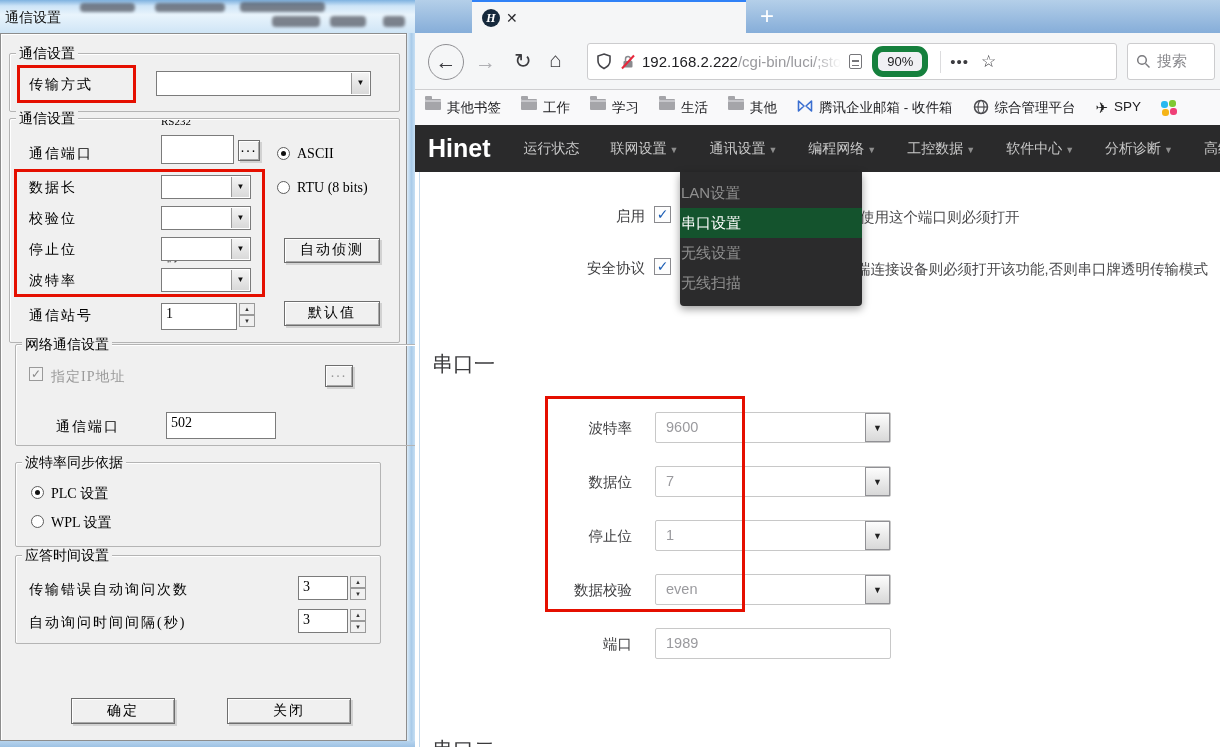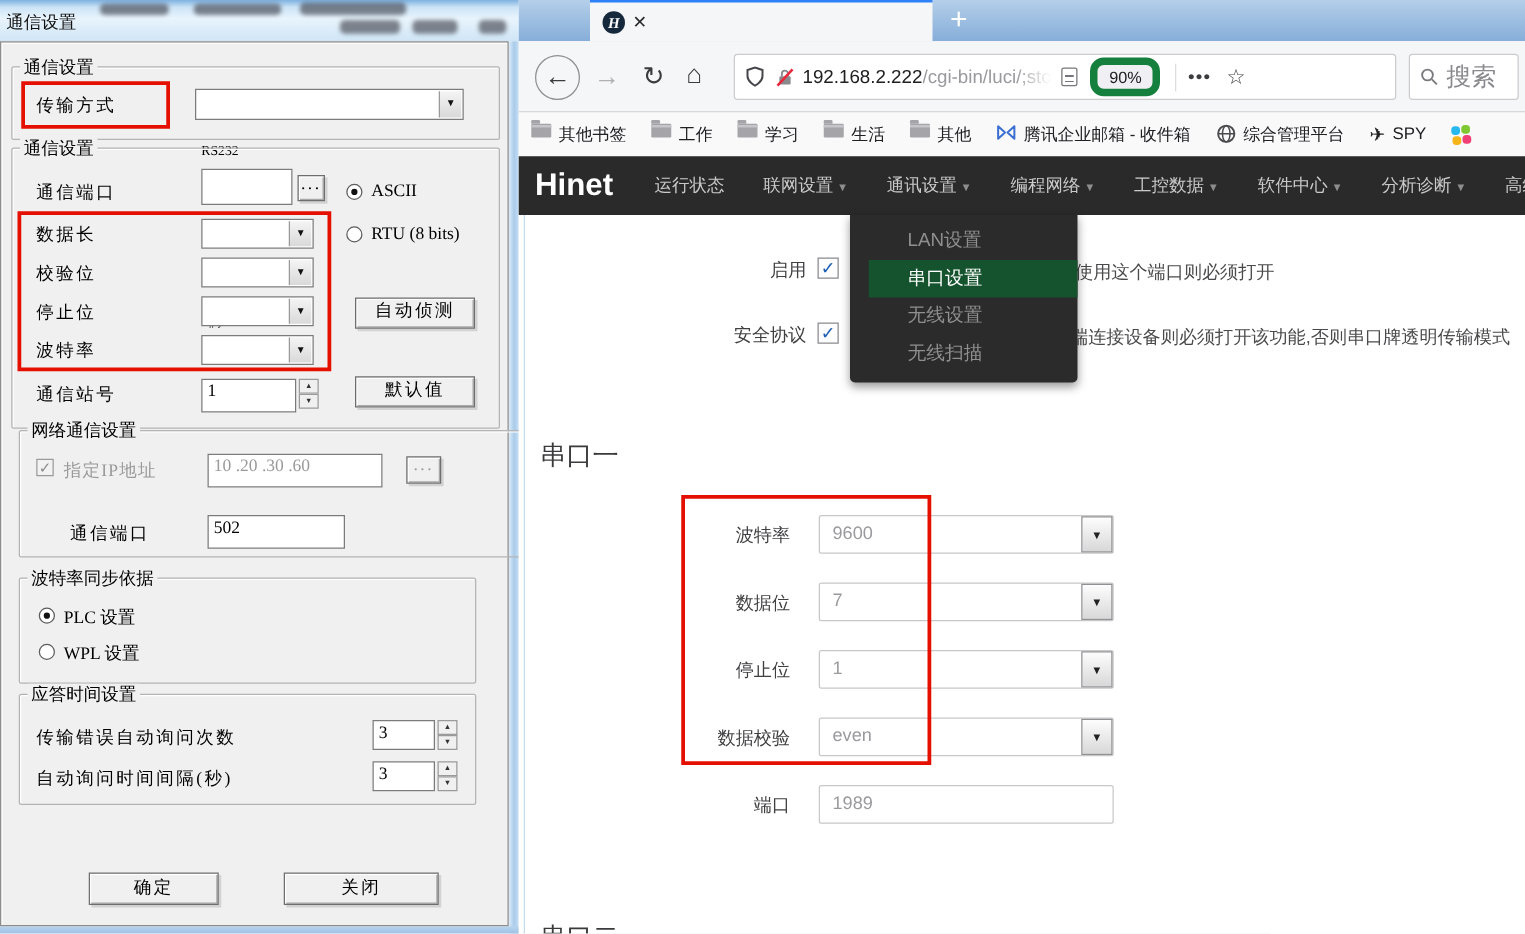--- a/index.html
+++ b/index.html
@@ -69,21 +69,21 @@
   .reader-icon{width:13px;height:15px;border:1.5px solid #76767a;border-radius:2px;margin-left:8px;flex:none;
     background:repeating-linear-gradient(180deg,transparent 0 3px,#76767a 3px 4.5px);background-size:7px 100%;
     background-position:2px 2px;background-repeat:no-repeat;}
   .zoom-pill{border:6px solid #15803d;border-radius:11px;background:#f0f0f4;color:#202023;
     font-size:13px;padding:2px 9px;margin-left:10px;flex:none;}
   .vsep{width:1px;height:22px;background:#dcdcde;margin:0 9px 0 12px;flex:none;}
   .dots{font-size:15px;color:#3c3c40;letter-spacing:1px;flex:none;}
   .star{font-size:17px;color:#3c3c40;margin-left:12px;flex:none;}
   .searchbox{position:absolute;left:712px;top:10px;width:88px;height:37px;background:#fff;
     border:1px solid #ccccce;border-radius:3px;display:flex;align-items:center;padding:0 8px;}
-  .search-ph{font-size:20px;color:#8a8a8e;margin-left:6px;}
+  .search-ph{font-size:15px;color:#8a8a8e;margin-left:6px;}
   .bmbar{position:absolute;left:0;top:90px;width:805px;height:35px;background:#f9f9fa;
     display:flex;align-items:center;padding-left:10px;gap:20px;overflow:hidden;}
   .bm{display:flex;align-items:flex-start;gap:6px;font-size:13.5px;color:#202023;flex:none;}
   .folder{width:16px;height:11px;background:#a5a5a9;border-radius:1px;position:relative;flex:none;}
   .folder::before{content:'';position:absolute;top:-3px;left:0;width:7px;height:3px;background:#a5a5a9;border-radius:1px 1px 0 0;}
   .folder::after{content:'';position:absolute;top:1px;left:0;width:16px;height:2px;background:#c6c6ca;}
   .plane{font-size:15px;color:#222;}
   .dotgrid{width:16px;height:16px;position:relative;flex:none;}
   .dotgrid i{position:absolute;width:7px;height:7px;border-radius:3px;}
   .navbar{position:absolute;left:0;top:125px;width:805px;height:47px;background:#2a2a2b;
@@ -98,21 +98,21 @@
   .pchk{position:absolute;width:17px;height:17px;border:1px solid #8a8a8e;background:#fdfdfd;
     color:#1e5fb5;font-size:14px;font-weight:bold;line-height:15px;text-align:center;}
   .pnote{position:absolute;font-size:14.5px;color:#4a4a4c;white-space:nowrap;}
   .sect{position:absolute;font-size:21px;color:#3a3a3c;}
   .frow-input{position:absolute;width:236px;height:31px;border:1px solid #c8c8c8;border-radius:2px;background:#fff;}
   .frow-input .fval{position:absolute;left:10px;top:6px;font-size:14.5px;color:#9a9a9e;}
   .fbtn{position:absolute;right:0;top:0;width:25px;height:29px;background:linear-gradient(#fdfdfd,#d8d8d8);
     border:1px solid #919195;text-align:center;font-size:9px;line-height:28px;color:#222;}
   .menu{position:absolute;left:265px;top:172px;width:182px;background:#2b2b2c;z-index:20;
     border-radius:0 0 4px 4px;box-shadow:0 3px 8px rgba(0,0,0,.4);padding:6px 0 8px;}
-  .menuitem{height:30px;line-height:30px;padding-left:31px;font-size:15px;color:#8f8f8f;margin-left:15px;}
+  .menuitem{height:30px;line-height:30px;padding-left:1px;font-size:15px;color:#8f8f8f;}
   .menuitem.active{background:#14532d;color:#fff;}
 </style>
 </head>
 <body>
 
 <div id="canvas">
 
   <section class="dialog">
     <div class="dlg-titlebar">
       <div class="blob" style="left:80px;top:3px;width:55px;height:9px;"></div>
@@ -182,21 +182,20 @@
         <span>▲</span>
           <span>▼</span>
       </div>
       <div class="dbtn3d" style="left:283px;top:267px;width:96px;height:25px;line-height:22px;">默认值</div>
 
       <div class="grp" style="left:14px;top:310px;width:438px;height:102px;">
         <span class="grp-legend">网络通信设置</span>
       </div>
       <span class="dchk" style="left:28px;top:333px;">✓</span>
       <span class="dlbl gray" style="left:50px;top:334px;letter-spacing:1px;">指定IP地址</span>
-      <div class="dedit gray" style="left:165px;top:329px;width:140px;height:27px;">10 .20 .30 .60</div>
       <div class="dbtn3d gray" style="left:324px;top:331px;width:28px;height:22px;line-height:14px;">...</div>
       <span class="dlbl" style="left:55px;top:384px;">通信端口</span>
       <div class="dedit" style="left:165px;top:378px;width:110px;height:27px;">502</div>
 
       <div class="grp" style="left:14px;top:428px;width:366px;height:85px;">
         <span class="grp-legend">波特率同步依据</span>
       </div>
       <span class="radio sel" style="left:30px;top:452px;"></span>
       <span class="dlbl" style="left:50px;top:451px;letter-spacing:0;">PLC 设置</span>
       <span class="radio" style="left:30px;top:481px;"></span>

